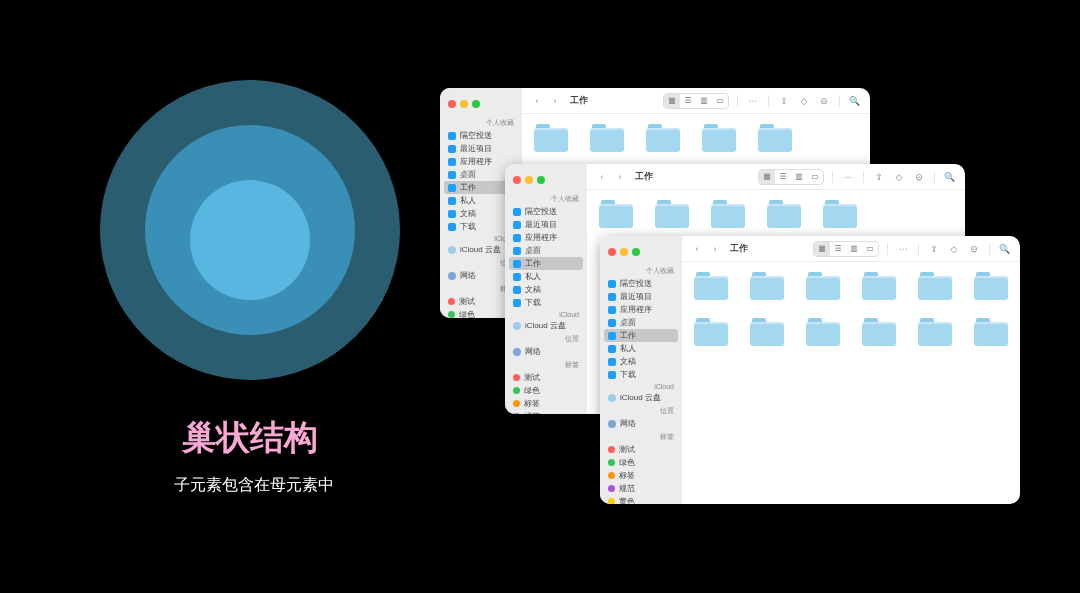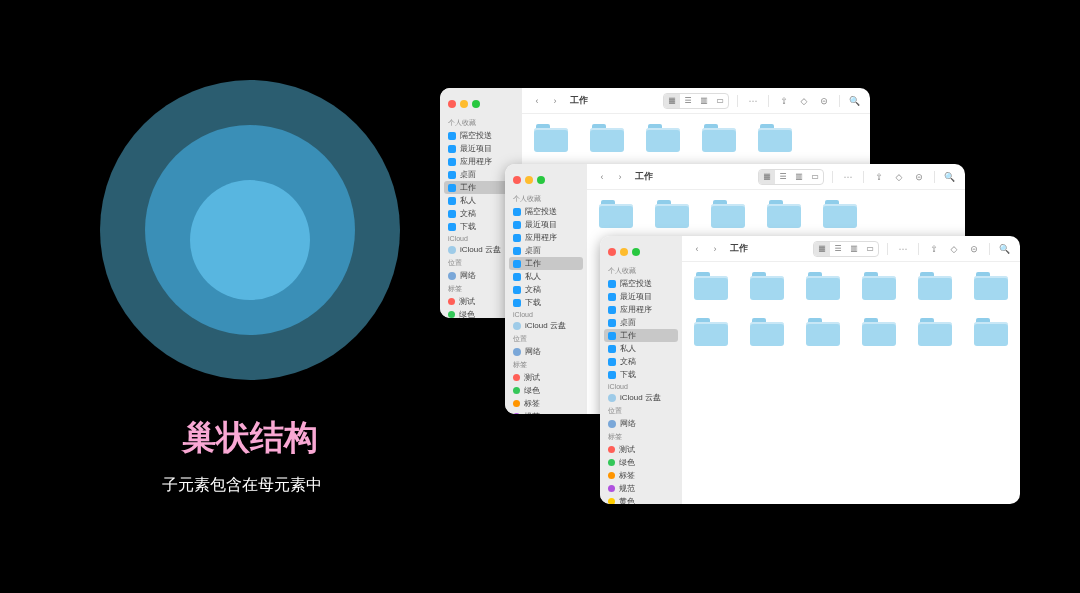--- a/index.html
+++ b/index.html
@@ -7,29 +7,29 @@
   .stage { position: relative; width: 1080px; height: 593px; }
 
   
   .circle-wrap { position: absolute; left: 100px; top: 80px; width: 300px; height: 300px; }
   .ring { position: absolute; border-radius: 50%; }
   .ring.outer { left: 0; top: 0; width: 300px; height: 300px; background: #2b5d70; }
   .ring.mid   { left: 45px; top: 45px; width: 210px; height: 210px; background: #3a8fb7; }
   .ring.inner { left: 90px; top: 100px; width: 120px; height: 120px; background: #58b6e0; }
 
   .title-text { position: absolute; left: 100px; top: 415px; width: 300px; text-align: center; color: #f9a8d4; font-size: 34px; font-weight: 700; }
-  .sub-text   { position: absolute; left: 92px; top: 475px; width: 300px; text-align: center; color: #fff; font-size: 16px; font-weight: 400; }
+  .sub-text   { position: absolute; left: 104px; top: 475px; width: 300px; text-align: center; color: #fff; font-size: 16px; font-weight: 400; }
 
   
   .finder { position: absolute; background: #fff; border-radius: 10px; box-shadow: 0 3px 14px rgba(0,0,0,.35); display: flex; overflow: hidden; }
   .f1 { left: 440px; top: 88px;  width: 430px; height: 230px; }
   .f2 { left: 505px; top: 164px; width: 460px; height: 250px; }
   .f3 { left: 600px; top: 236px; width: 420px; height: 268px; }
 
-  .sidebar { width: 82px; background: #ececec; padding: 6px 0 6px 0; font-size: 8px; color: #444; overflow: hidden; flex: 0 0 82px; }
+  .sidebar { width: 82px; background: #ececec; padding: 6px 0 6px 0; font-size: 8px; color: #444; overflow: hidden; flex: 0 0 82px; text-align: right; }
   .traffic { display: flex; gap: 4px; padding: 6px 8px 8px; }
   .dot { width: 8px; height: 8px; border-radius: 50%; }
   .dot.r { background: #ff5f57; }
   .dot.y { background: #febc2e; }
   .dot.g { background: #28c840; }
 
   .sb-section-title { font-size: 7px; color: #888; padding: 2px 8px 1px; }
   .sb-item { display: flex; align-items: center; gap: 4px; padding: 1px 8px; line-height: 11px; white-space: nowrap; }
   .sb-item.sel { background: #c8c8c8; border-radius: 3px; margin: 0 4px; padding: 1px 4px; }
   .sb-icon { width: 8px; height: 8px; display: inline-block; }

